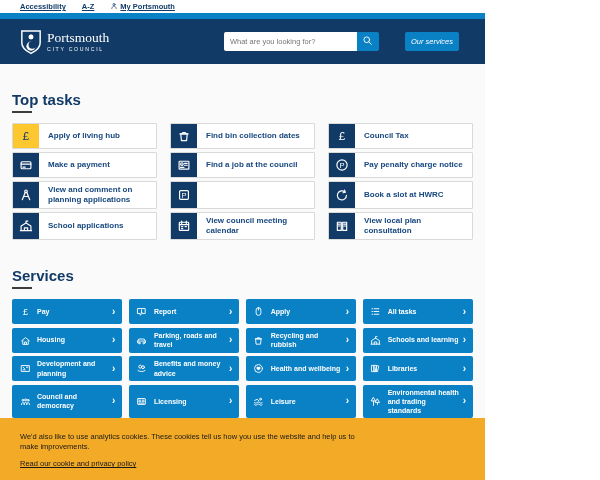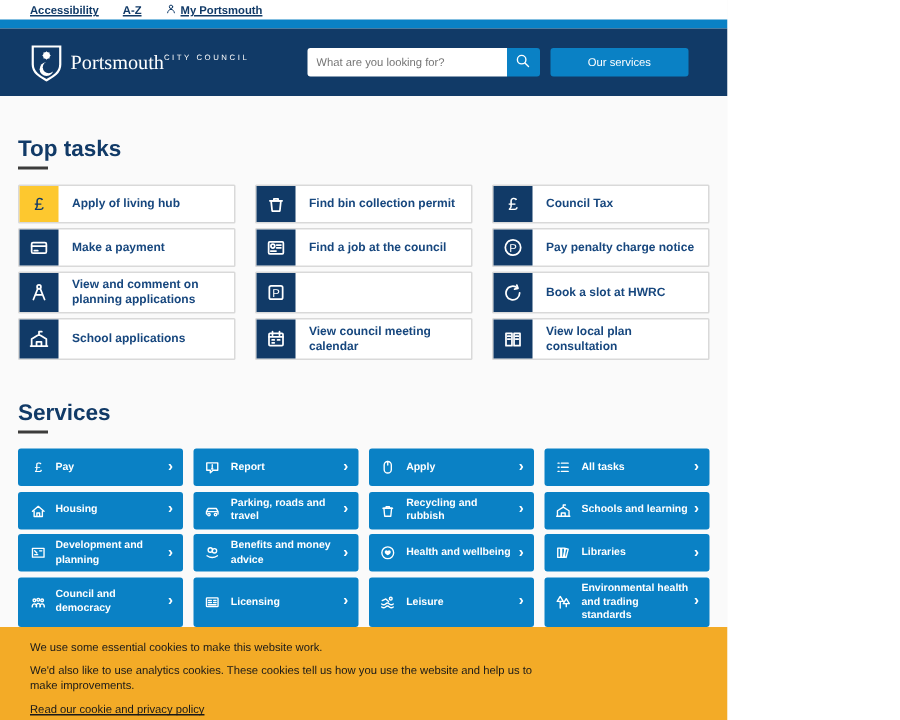--- a/index.html
+++ b/index.html
@@ -9,30 +9,30 @@
 
   
   .topbar { height:13px; background:#fff; display:flex; align-items:center; padding-left:20px; gap:16px; }
   .topbar .tlink { font-size:7.5px; font-weight:700; color:#113a67; text-decoration:underline;
     display:inline-flex; align-items:center; gap:2px; cursor:pointer; }
   .strip { height:6px; background:#0a81c5; }
 
   
   .header { height:45px; background:#113a67; display:flex; align-items:center; padding:0 26px 0 20px; }
   .logo { display:flex; align-items:center; gap:5px; color:#fff; }
-  .logo-text { display:flex; flex-direction:row; }
+  .logo-text { display:flex; flex-direction:column; }
   .logo-title { font-family:"Liberation Serif", serif; font-size:13.5px; line-height:1; }
   .logo-sub { font-size:5.2px; letter-spacing:1.7px; margin-top:1.5px; }
   .searchwrap { margin-left:auto; display:flex; align-items:center; }
   .search-input { width:133px; height:19px; border:none; padding:0 6px; font-size:7.5px;
     border-radius:2px 0 0 2px; font-family:inherit; color:#333; }
   .search-btn { width:22px; height:19px; background:#0a81c5; border:none; color:#fff;
     border-radius:0 2px 2px 0; display:flex; align-items:center; justify-content:center; cursor:pointer; }
-  .services-btn { margin-left:7px; height:19px; padding:0 25px; background:#0a81c5; color:#fff;
-    border:none; border-radius:2px; font-size:7.5px; font-family:inherit; cursor:pointer; }
+  .services-btn { margin-left:26px; height:19px; padding:0 6px; background:#0a81c5; color:#fff;
+    border:none; border-radius:2px; font-size:7.5px; font-family:inherit; cursor:pointer;font-style:italic; }
 
   main { padding:0 12px; }
   .section-heading { margin:0; padding-top:27px; font-size:15px; color:#113a67; font-weight:700; }
   .heading-rule { width:20px; height:2px; background:#3c3c3b; margin-top:3px; }
 
   
   .tasks { display:grid; grid-template-columns:repeat(3,1fr); gap:3px 13px; margin-top:10px; }
   .task { background:#fff; border:1px solid #d9d9d9; border-radius:1px; display:flex;
     align-items:center; min-height:26px; cursor:pointer; }
   .task-icon { width:26px; align-self:stretch; background:#113a67; color:#fff;
@@ -121,21 +121,21 @@
           </span>
           <span class="task-label">Apply of living hub</span>
         </div>
         <div class="task">
           <span class="task-icon">
             <svg width="14" height="14" viewBox="0 0 12 12" fill="none" stroke="currentColor" stroke-width="1" stroke-linecap="round" stroke-linejoin="round">
               <path d="M3.2 4.2h5.6L8.2 10H3.8z"></path>
               <path d="M2.5 4.2h7M4.8 4.2V3h2.4v1.2"></path>
             </svg>
           </span>
-          <span class="task-label">Find bin collection permit</span>
+          <span class="task-label">Find bin collection dates</span>
         </div>
         <div class="task">
           <span class="task-icon">
             <svg width="14" height="14" viewBox="0 0 12 12" fill="none" stroke="currentColor" stroke-width="1" stroke-linecap="round" stroke-linejoin="round">
               <text x="6" y="9.3" font-size="10" text-anchor="middle" fill="currentColor" stroke="none">£</text>
             </svg>
           </span>
           <span class="task-label">Council Tax</span>
         </div>
         <div class="task">
@@ -420,18 +420,17 @@
               <path d="M2.6 9.8c.3-2.1 1.7-3.4 3.4-3.4s3.1 1.3 3.4 3.4"></path>
             </svg>
           </span>
           <span class="svc-label">Register office</span>
           <span class="svc-chevron">›</span>
         </div>
       </div>
   </main>
 
   <div class="banner">
-    <p class="line1">We use some essential cookies to make this website work.</p>
     <p class="line2">We'd also like to use analytics cookies. These cookies tell us how you use the website and help us to make improvements.</p>
     <a class="policy">Read our cookie and privacy policy</a>
   </div>
 
 </div>
 
 </body></html>

